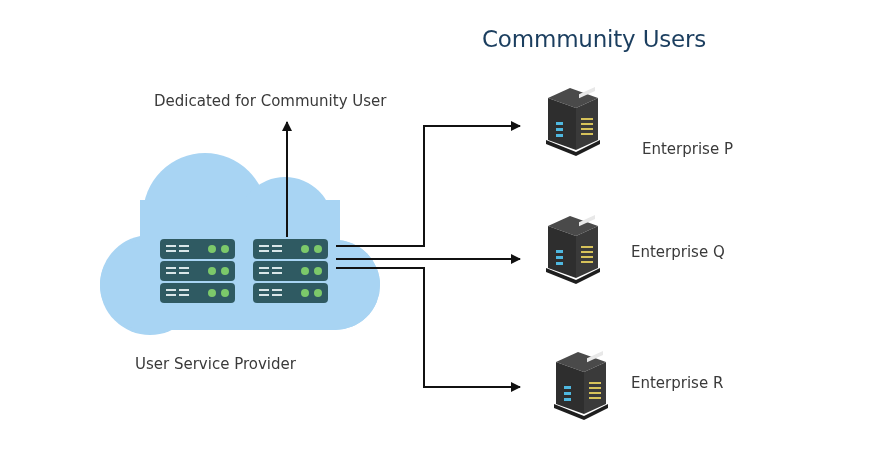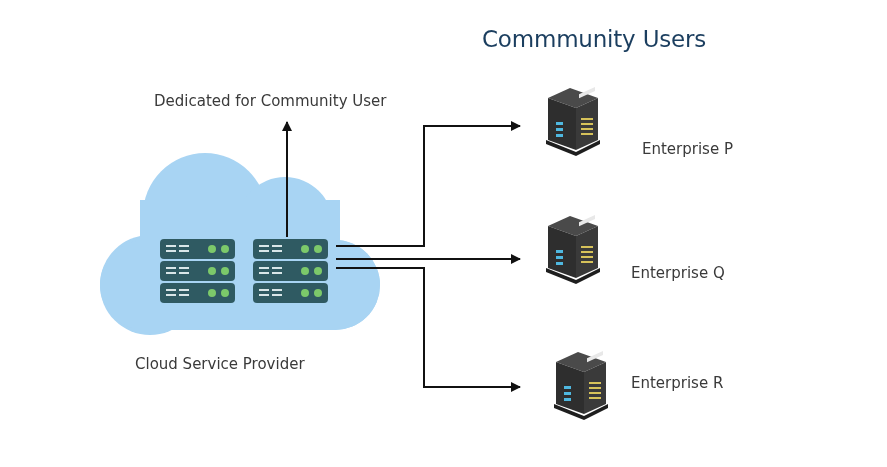--- a/index.html
+++ b/index.html
@@ -141,16 +141,16 @@
         <rect x="33" y="30" width="12" height="2"></rect>
         <rect x="33" y="35" width="12" height="2"></rect>
         <rect x="33" y="40" width="12" height="2"></rect>
         <rect x="33" y="45" width="12" height="2"></rect>
       </g>
   </g>
 </svg>
 
 <div class="abs title">Commmunity Users</div>
 <div class="abs label" style="left:110px; top:92px;margin-left:44px;">Dedicated for Community User</div>
-<div class="abs label" style="left:135px; top:355px;">Cloud Service Provider</div>
+<div class="abs label" style="left:135px; top:355px;">User Service Provider</div>
 <div class="abs label" style="left:642px; top:118px;margin-top:22px;">Enterprise P</div>
-<div class="abs label" style="left:631px; top:264px;text-align:right;">Enterprise Q</div>
+<div class="abs label" style="left:631px; top:243px;text-align:right;">Enterprise Q</div>
 <div class="abs label" style="left:631px; top:374px;">Enterprise R</div>
 
 </body></html>

